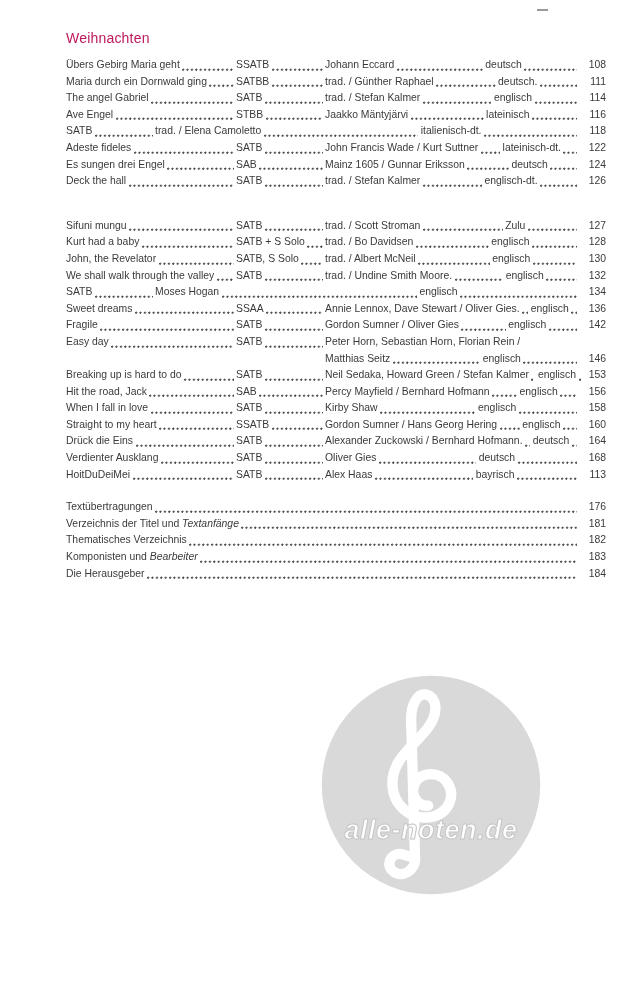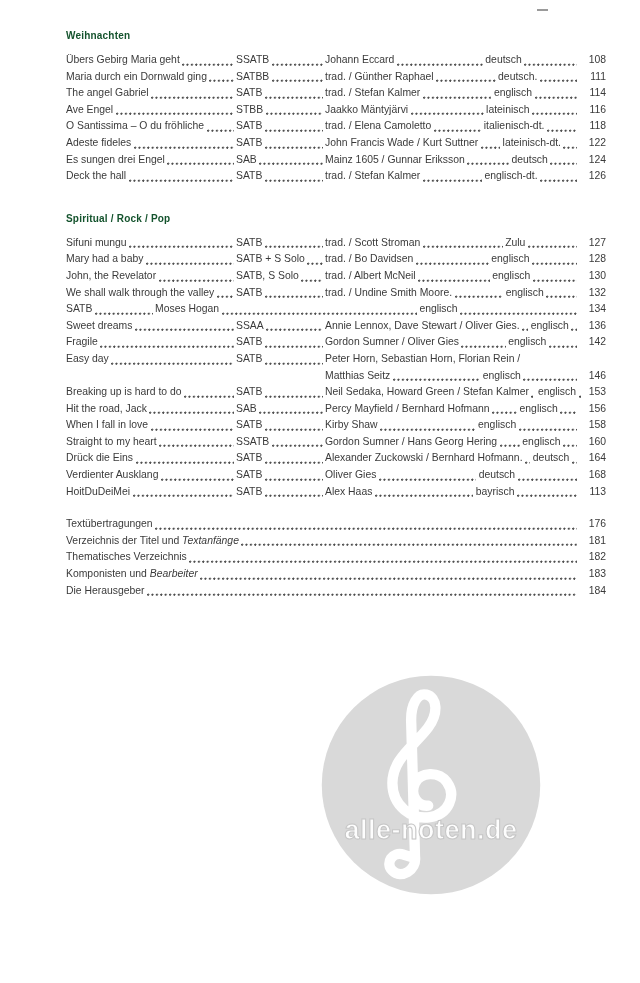--- a/index.html
+++ b/index.html
@@ -13,21 +13,21 @@
     overflow: hidden;
   }
   #cropmark {
     position: absolute; top: 9px; left: 537px;
     width: 11px; height: 2px; background: #9a9a9a;
   }
   #toc {
     position: absolute; left: 66px; top: 30px; width: 540px;
   }
   .heading {
-    font-size: 10px; font-weight: bold; color: #14532d;
+    font-size: 14px; font-weight: normal; color: #be185d;
     margin: 0 0 11px 0; letter-spacing: .2px;
   }
   .section { margin-bottom: 28px; }
   .section:nth-of-type(2) { margin-bottom: 15px; }
   .section.simple { margin-top: 16px; }
   .row {
     display: flex; align-items: flex-start;
     font-size: 10.4px; line-height: 16.6px; white-space: nowrap;
   }
   .cell { display: flex; align-items: baseline; min-width: 0; }
@@ -48,21 +48,21 @@
   .it { font-style: italic; }
   .txt { flex: none; }
 
   #watermark {
     position: absolute; left: 318px; top: 672px;
     width: 226px; height: 226px; pointer-events: none;
   }
   .wm-text {
     position: absolute; left: 50%; top: 143px;
     transform: translateX(-50%);
-    font-size: 27px; font-weight: bold; 
+    font-size: 27px; font-weight: bold; font-style: italic;
     color: rgba(255,255,255,0.95);
     -webkit-text-stroke: 1px #c6c6c6;
     text-shadow: 0 0 1px #cccccc;
     letter-spacing: .5px; white-space: nowrap;
   }
 </style>
 </head>
 <body>
 
 <div id="cropmark"></div>
@@ -140,24 +140,20 @@
           <span class="txt">Jaakko Mäntyjärvi</span>
           <span class="leader ld-a"></span>
           <span class="txt">lateinisch</span>
           <span class="leader ld-b"></span>
         </span>
         <span class="cell c4">
           <span class="txt">116</span>
         </span>
       </div>
       <div class="row">
-        <span class="cell c1">
-          <span class="txt">O Santissima – O du fröhliche</span>
-          <span class="leader"></span>
-        </span>
         <span class="cell c2">
           <span class="txt">SATB</span>
           <span class="leader"></span>
         </span>
         <span class="cell c3">
           <span class="txt">trad. / Elena Camoletto</span>
           <span class="leader ld-a"></span>
           <span class="txt">italienisch-dt.</span>
           <span class="leader ld-b"></span>
         </span>
@@ -217,21 +213,20 @@
           <span class="leader ld-a"></span>
           <span class="txt">englisch-dt.</span>
           <span class="leader ld-b"></span>
         </span>
         <span class="cell c4">
           <span class="txt">126</span>
         </span>
       </div>
     </div>
     <div class="section">
-      <div class="heading">Spiritual / Rock / Pop</div>
       <div class="row">
         <span class="cell c1">
           <span class="txt">Sifuni mungu</span>
           <span class="leader"></span>
         </span>
         <span class="cell c2">
           <span class="txt">SATB</span>
           <span class="leader"></span>
         </span>
         <span class="cell c3">
@@ -239,21 +234,21 @@
           <span class="leader ld-a"></span>
           <span class="txt">Zulu</span>
           <span class="leader ld-b"></span>
         </span>
         <span class="cell c4">
           <span class="txt">127</span>
         </span>
       </div>
       <div class="row">
         <span class="cell c1">
-          <span class="txt">Mary had a baby</span>
+          <span class="txt">Kurt had a baby</span>
           <span class="leader"></span>
         </span>
         <span class="cell c2">
           <span class="txt">SATB + S Solo</span>
           <span class="leader"></span>
         </span>
         <span class="cell c3">
           <span class="txt">trad. / Bo Davidsen</span>
           <span class="leader ld-a"></span>
           <span class="txt">englisch</span>

